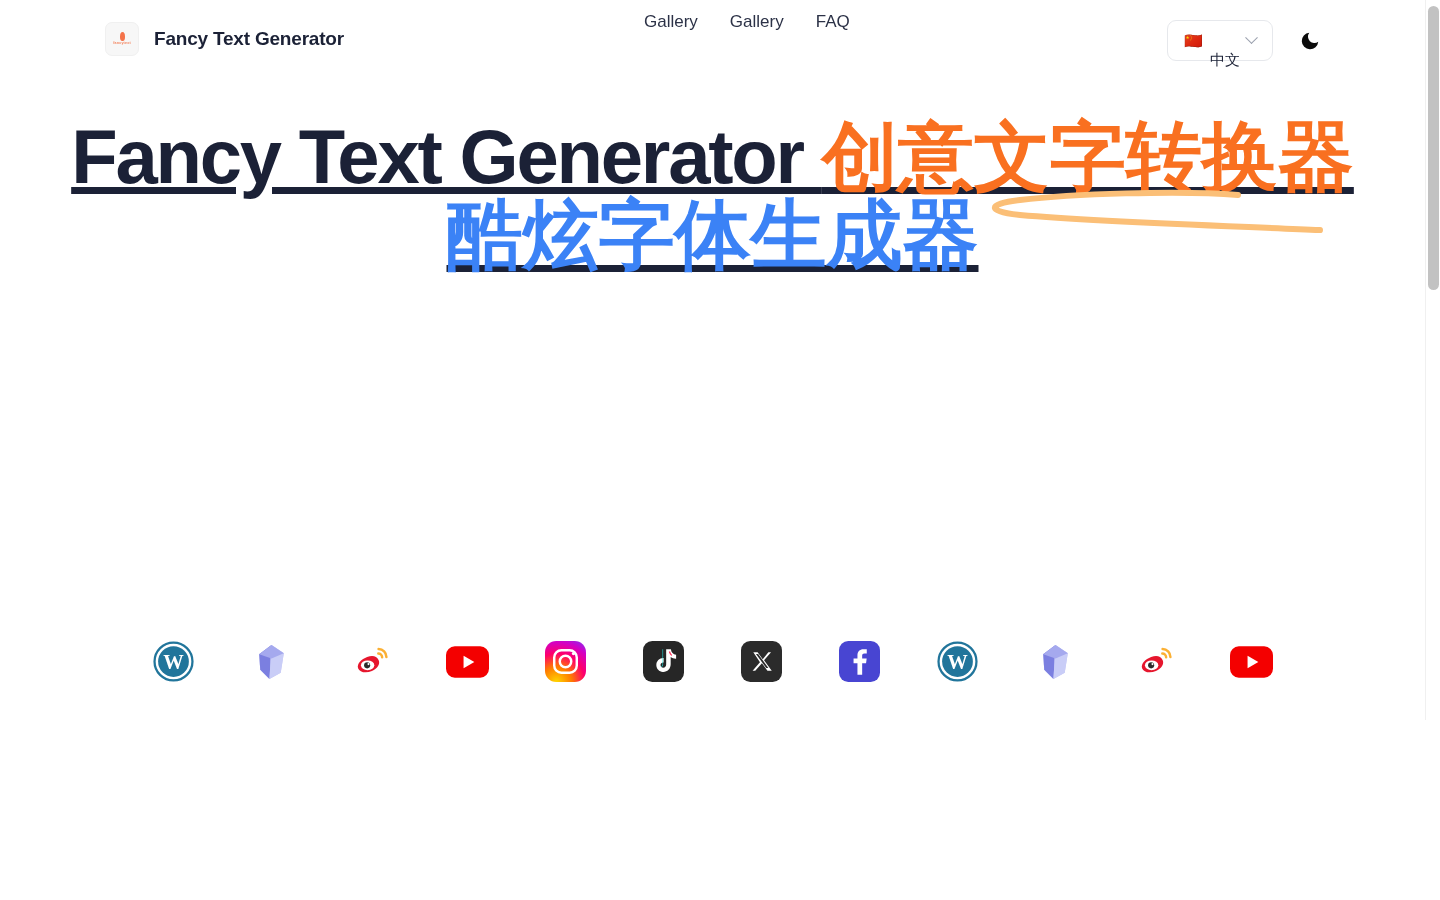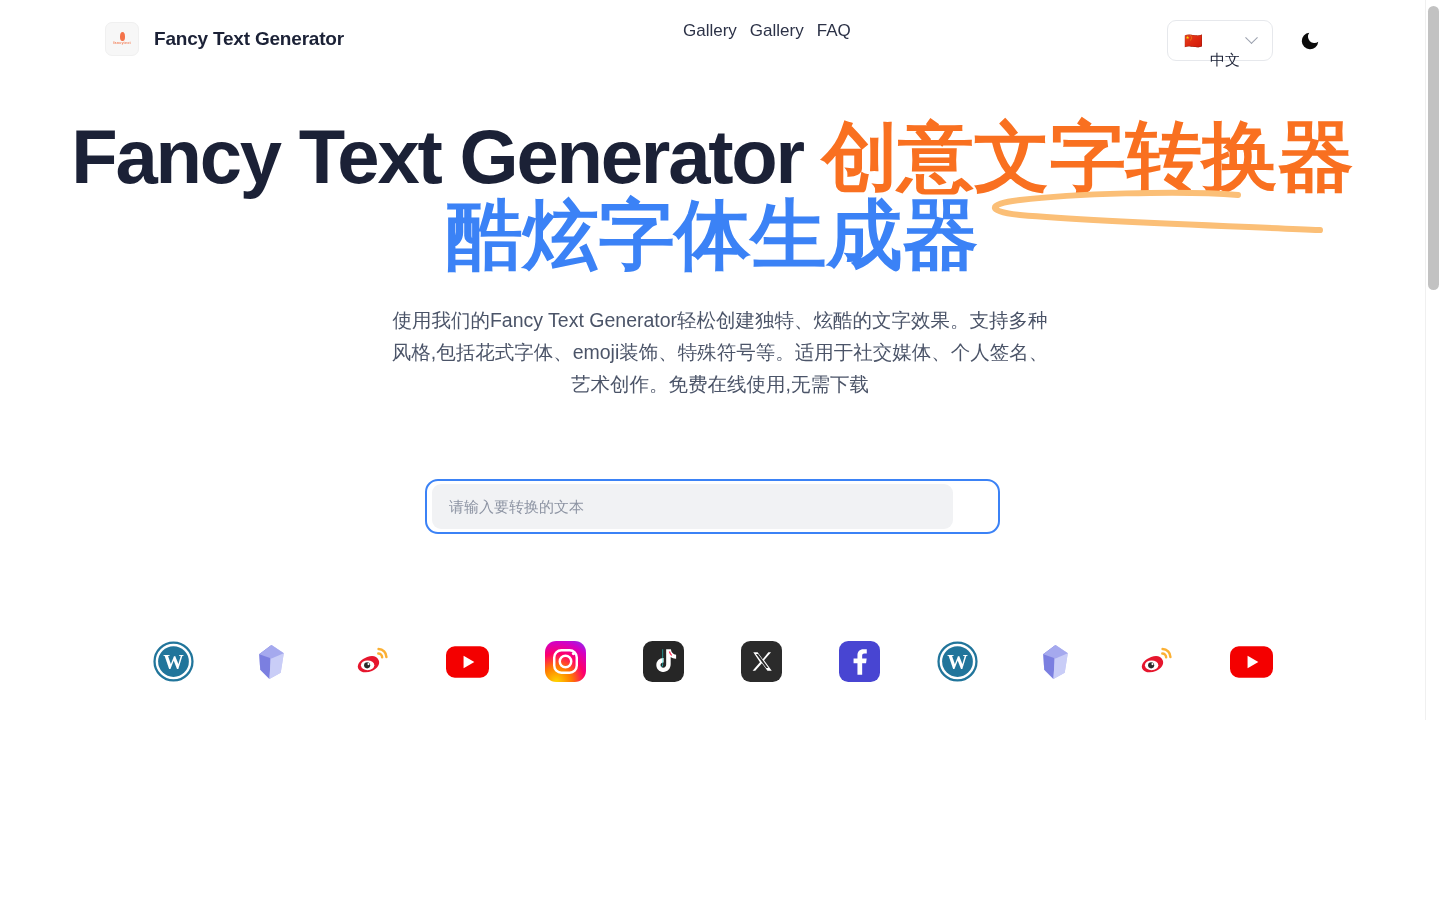--- a/index.html
+++ b/index.html
@@ -80,24 +80,23 @@
   .brand-name {
     font-size: 19px;
     font-weight: 700;
     color: #1b2136;
     letter-spacing: -0.2px;
     white-space: nowrap;
   }
 
   .nav {
     position: absolute;
-    left: 644px; top: 21px;
-    display: flex;
-    gap: 13px;
-    margin-left: 39px;
+    left: 644px; top: 12px;
+    display: flex;
+    gap: 32px;
   }
   .nav a {
     font-size: 17px;
     color: #2c3247;
     text-decoration: none;
     white-space: nowrap;
   }
 
   .header-right {
     position: absolute;
@@ -148,20 +147,21 @@
     text-align: center;
   }
   .hero h1 {
     font-size: 76px;
     font-weight: 800;
     line-height: 1.02;
     letter-spacing: -2.2px;
     color: #1b2136;
     position: relative;
     padding: 0 60px;
+    text-decoration: underline;
   }
   .hero h1 .zh-accent {
     color: #f97020;
     letter-spacing: 0px;
     position: relative;
     font-weight: 800;
   }
   .hero h1 .zh-line2 {
     color: #3b82f6;
     letter-spacing: 0px;
@@ -298,25 +298,21 @@
     <h1>
       <span>Fancy Text Generator </span><span class="zh-accent">创意文字转换器</span><br>
       <span class="zh-line2">酷炫字体生成器</span>
     </h1>
   </div>
 
   <svg class="swoosh" viewBox="0 0 345 52">
     <path d="M340 48 C250 44, 120 40, 40 33 C8 30, 5 22, 40 18 C90 12, 200 8, 258 13" fill="none" stroke="#fbbf77" stroke-width="6" stroke-linecap="round"></path>
   </svg>
 
-  <p class="hero-desc">使用我们的Fancy Text Generator轻松创建独特、炫酷的文字效果。支持多种风格,包括花式字体、emoji装饰、特殊符号等。适用于社交媒体、个人签名、艺术创作。免费在线使用,无需下载</p>
-
-  <div class="search-wrap">
-    <input class="search-input" type="text" placeholder="请输入要转换的文本" style="">
-  </div>
+
 
   <div class="social-strip">
 
     <div class="social-icon">
       <svg width="41" height="41" viewBox="0 0 40 40">
         <circle cx="20" cy="20" r="18.5" fill="#fff" stroke="#21759b" stroke-width="2.2"></circle>
         <circle cx="20" cy="20" r="15" fill="#21759b"></circle>
         <text x="20" y="27.5" font-family="'Liberation Serif',serif" font-size="20" font-weight="700" fill="#fff" text-anchor="middle">W</text>
       </svg>
     </div>

